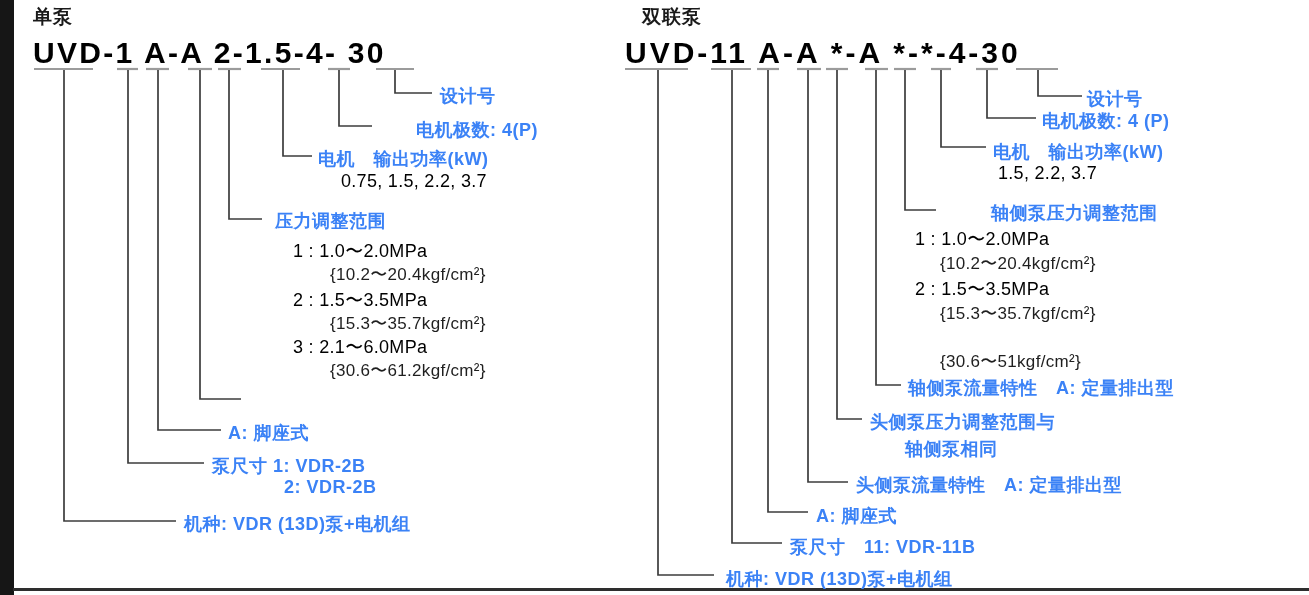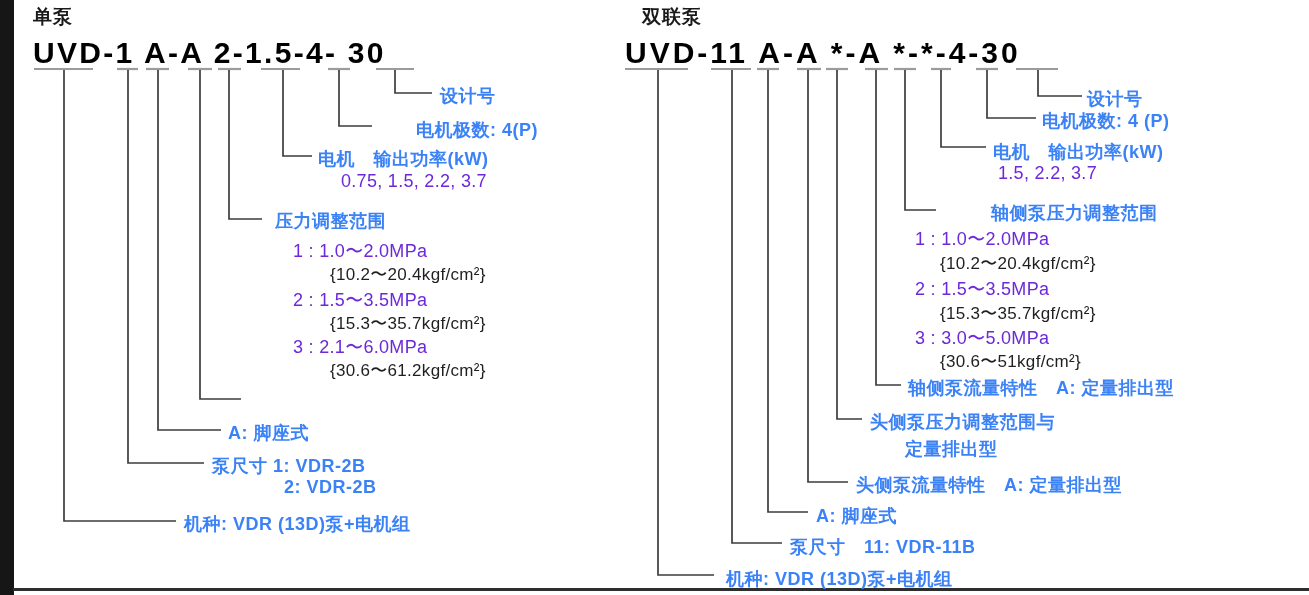--- a/index.html
+++ b/index.html
@@ -21,21 +21,21 @@
   }
   svg.overlay{position:absolute;left:0;top:0;width:1309px;height:595px;}
   .t{position:absolute;white-space:nowrap;}
   .title{font-size:19px;font-weight:600;letter-spacing:1px;color:#1a1a1a;}
   .code{
     font-size:30px;font-weight:700;color:#000000;
     letter-spacing:2.3px;white-space:pre;
   }
   .code.right{letter-spacing:3px;}
   .lbl{font-size:18px;font-weight:700;color:#3b82f6;letter-spacing:0.5px;}
-  .val{font-size:18px;font-weight:500;color:#6d28d9;letter-spacing:0.3px;}
+  .val{font-size:18px;font-weight:500;color:#000000;letter-spacing:0.3px;}
   .sub{font-size:17px;font-weight:500;color:#1f1f1f;letter-spacing:0.3px;}
 </style>
 </head>
 <body>
 
 <div id="canvas">
 
   <div class="edge-left"></div>
   <div class="edge-bottom"></div>
 
@@ -126,27 +126,26 @@
   <div class="t lbl" style="left:1042px;top:109px;">电机极数: 4 (P)</div>
 
   <div class="t lbl" style="left:993px;top:140px;">电机　输出功率(kW)</div>
   <div class="t val" style="left:998px;top:163px;">1.5, 2.2, 3.7</div>
 
   <div class="t lbl" style="left:943px;top:201px;margin-left:48px;">轴侧泵压力调整范围</div>
   <div class="t val" style="left:915px;top:227px;">1 : 1.0〜2.0MPa</div>
   <div class="t sub" style="left:940px;top:252px;">{10.2〜20.4kgf/cm²}</div>
   <div class="t val" style="left:915px;top:277px;">2 : 1.5〜3.5MPa</div>
   <div class="t sub" style="left:940px;top:302px;">{15.3〜35.7kgf/cm²}</div>
-  <div class="t val" style="left:915px;top:326px;">3 : 3.0〜5.0MPa</div>
   <div class="t sub" style="left:940px;top:350px;">{30.6〜51kgf/cm²}</div>
 
   <div class="t lbl" style="left:870px;top:410px;">头侧泵压力调整范围与</div>
 
   <div class="t lbl" style="left:908px;top:376px;">轴侧泵流量特性　A: 定量排出型</div>
-  <div class="t lbl" style="left:905px;top:437px;">定量排出型</div>
+  <div class="t lbl" style="left:905px;top:437px;">轴侧泵相同</div>
 
   <div class="t lbl" style="left:856px;top:473px;">头侧泵流量特性　A: 定量排出型</div>
 
   <div class="t lbl" style="left:816px;top:504px;">A: 脚座式</div>
 
   <div class="t lbl" style="left:790px;top:535px;">泵尺寸　11: VDR-11B</div>
 
   <div class="t lbl" style="left:726px;top:567px;">机种: VDR (13D)泵+电机组</div>
 
 </div>

